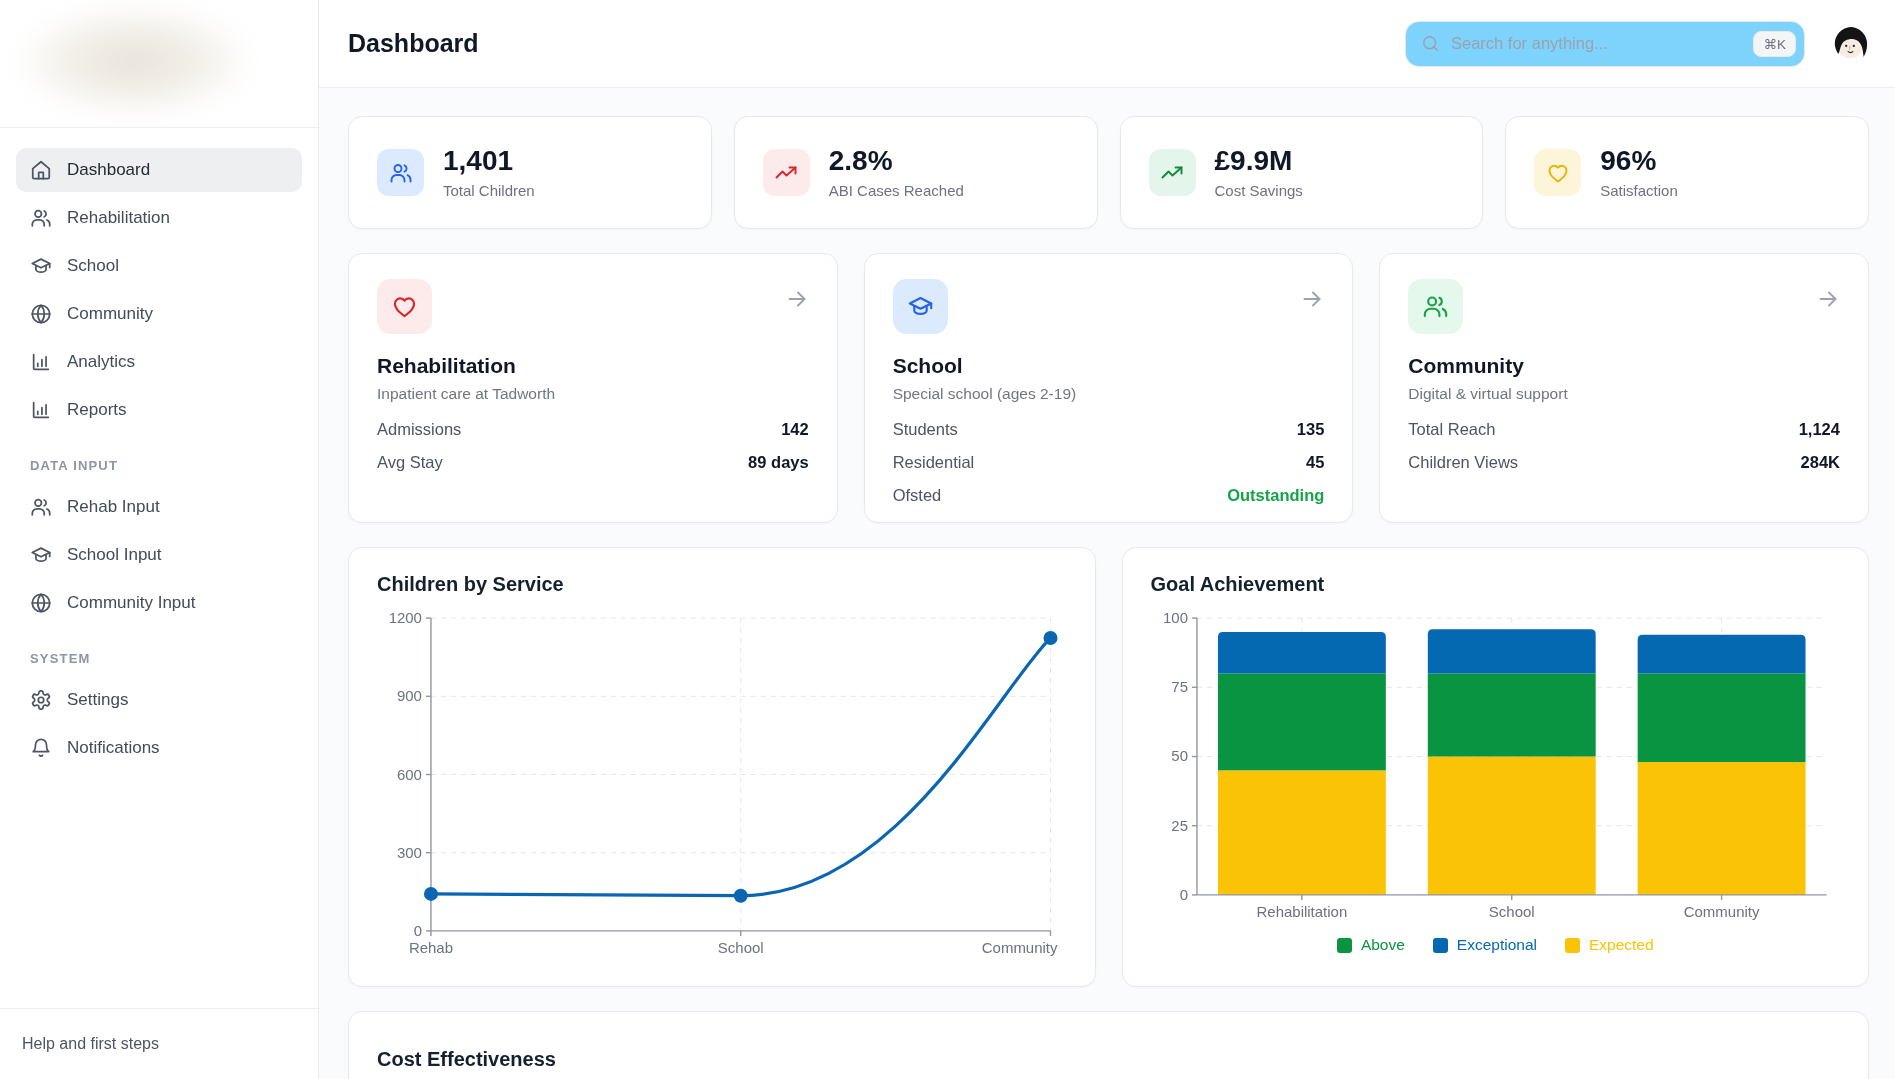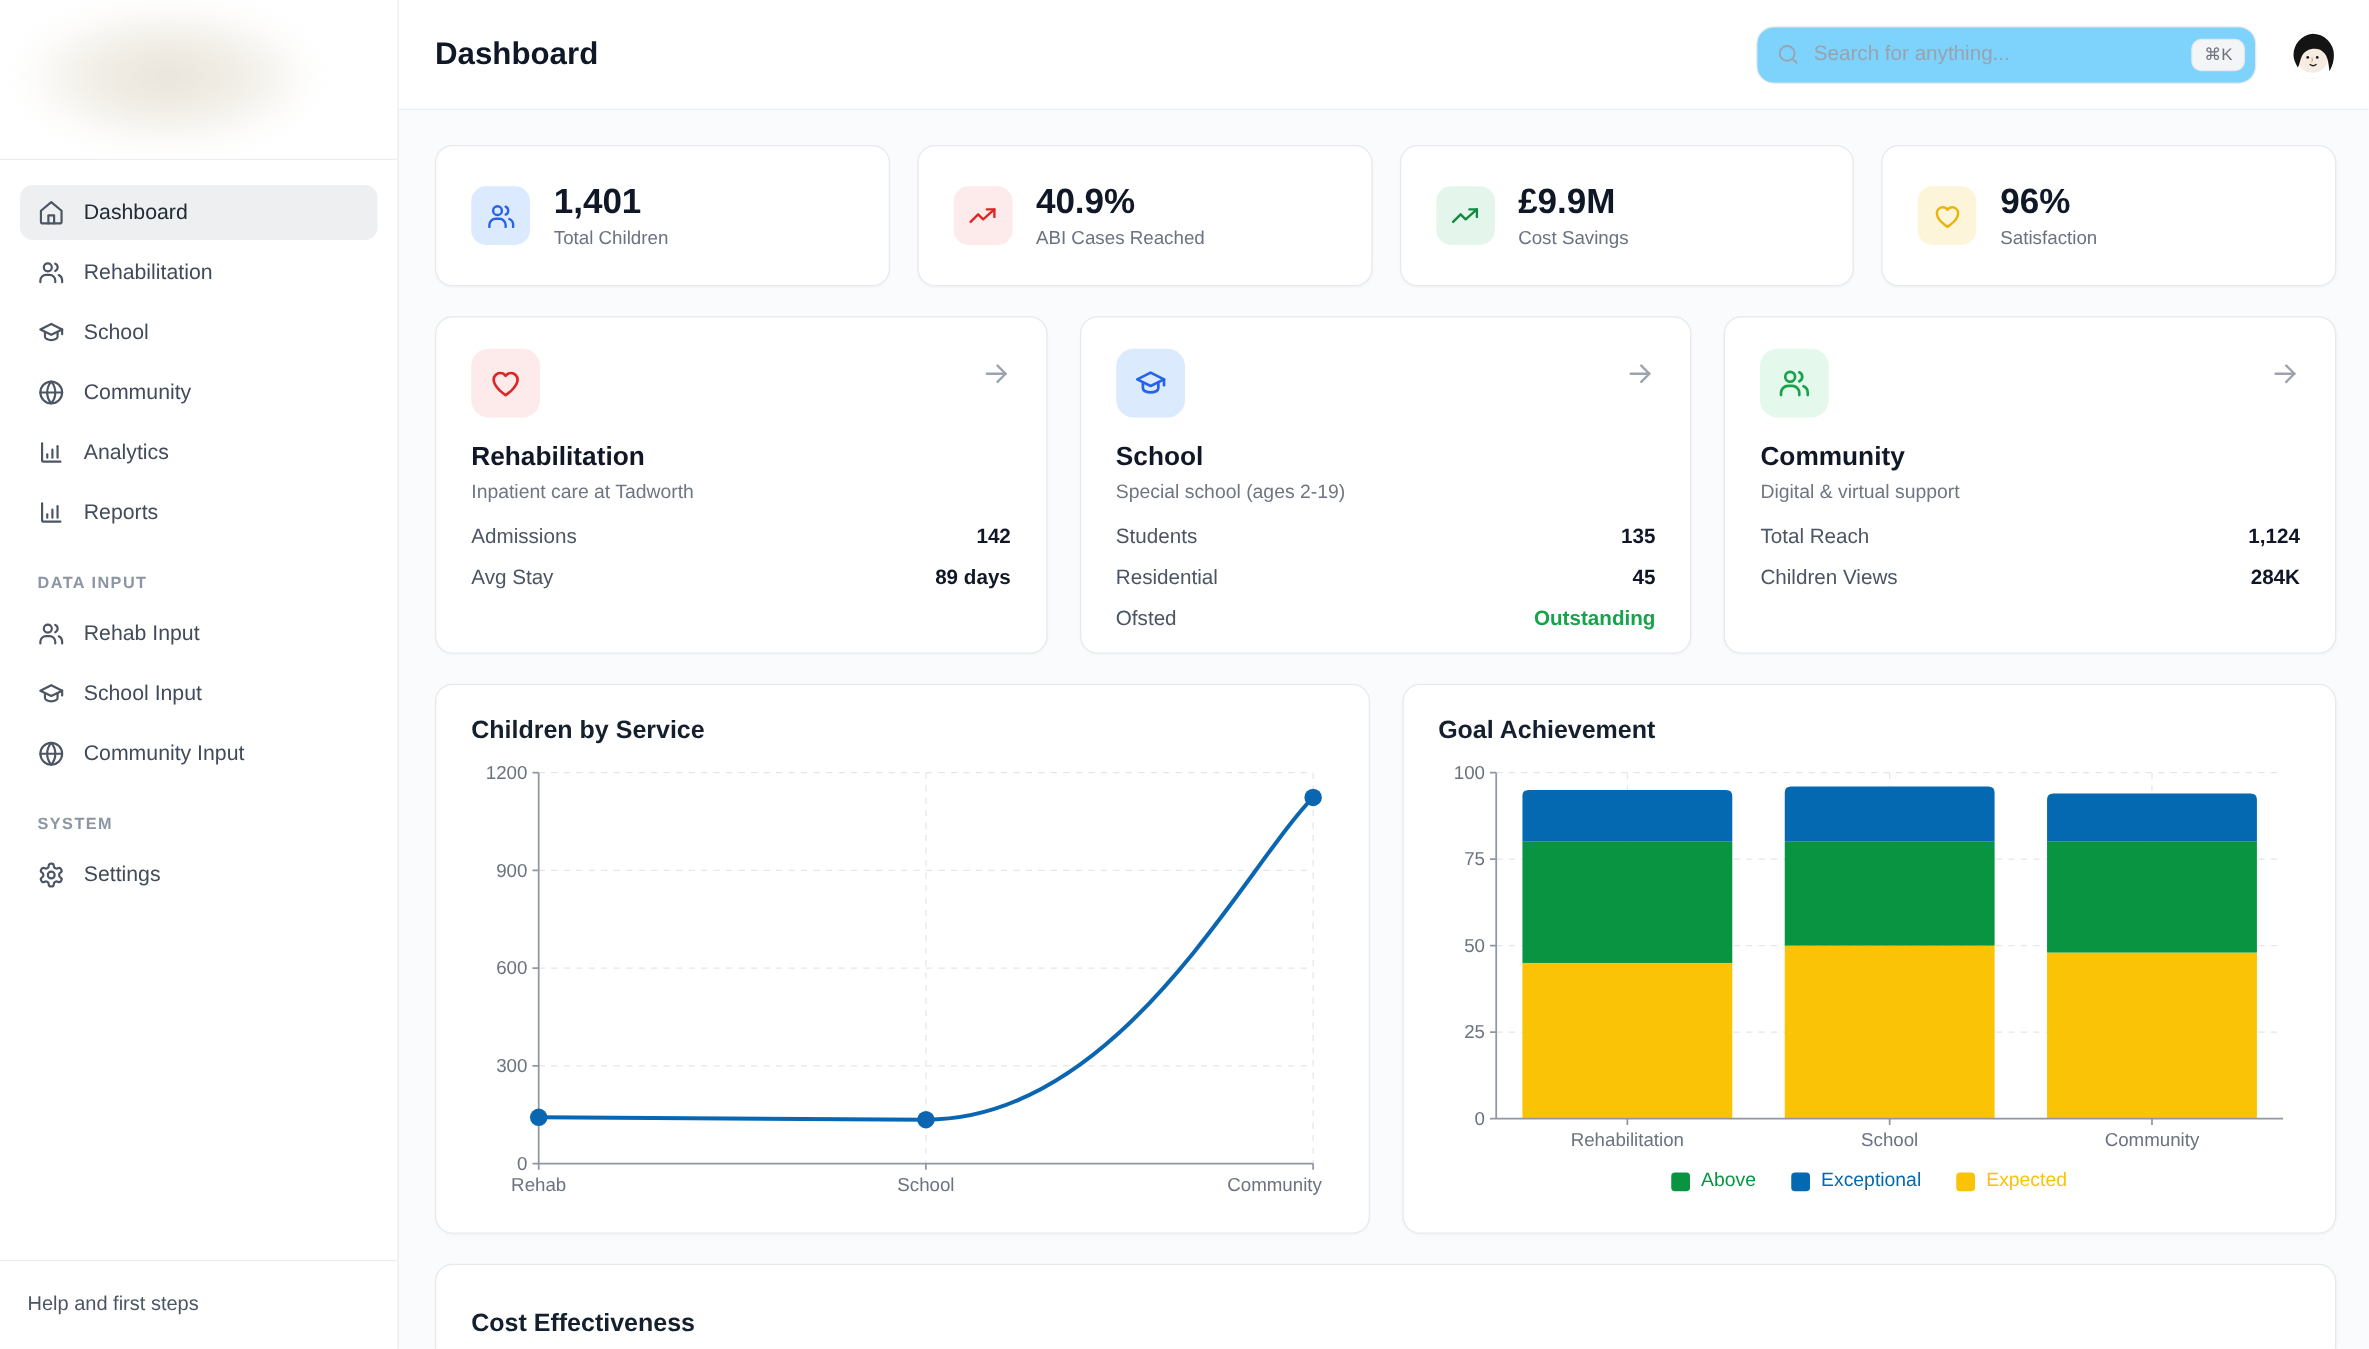--- a/index.html
+++ b/index.html
@@ -158,20 +158,27 @@
       <span>Community Input</span>
     </a>
     <div class="section-label">SYSTEM</div>
     <a class="nav-item">
       <span class="nav-ic"><svg viewBox="0 0 24 24" fill="none" stroke="currentColor" stroke-width="1.9" stroke-linecap="round" stroke-linejoin="round">
             <path d="M12.22 2h-.44a2 2 0 0 0-2 2v.18a2 2 0 0 1-1 1.73l-.43.25a2 2 0 0 1-2 0l-.15-.08a2 2 0 0 0-2.73.73l-.22.38a2 2 0 0 0 .73 2.73l.15.1a2 2 0 0 1 1 1.72v.51a2 2 0 0 1-1 1.74l-.15.09a2 2 0 0 0-.73 2.73l.22.38a2 2 0 0 0 2.73.73l.15-.08a2 2 0 0 1 2 0l.43.25a2 2 0 0 1 1 1.73V20a2 2 0 0 0 2 2h.44a2 2 0 0 0 2-2v-.18a2 2 0 0 1 1-1.73l.43-.25a2 2 0 0 1 2 0l.15.08a2 2 0 0 0 2.73-.73l.22-.39a2 2 0 0 0-.73-2.73l-.15-.08a2 2 0 0 1-1-1.74v-.5a2 2 0 0 1 1-1.74l.15-.09a2 2 0 0 0 .73-2.73l-.22-.38a2 2 0 0 0-2.73-.73l-.15.08a2 2 0 0 1-2 0l-.43-.25a2 2 0 0 1-1-1.73V4a2 2 0 0 0-2-2z"></path>
             <circle cx="12" cy="12" r="3"></circle>
           </svg></span>
       <span>Settings</span>
     </a>
+    <a class="nav-item">
+      <span class="nav-ic"><svg viewBox="0 0 24 24" fill="none" stroke="currentColor" stroke-width="1.9" stroke-linecap="round" stroke-linejoin="round">
+            <path d="M6 8.5a6 6 0 0 1 12 0c0 6 2.5 7.5 2.5 7.5h-17S6 14.5 6 8.5"></path>
+            <path d="M10.3 20a2 2 0 0 0 3.4 0"></path>
+          </svg></span>
+      <span>Notifications</span>
+    </a>
   </nav>
   <div class="sidebar-footer">
     <a>Help and first steps</a>
   </div>
 </aside>
 
 <div class="right-col">
   <header>
     <div class="page-title">Dashboard</div>
     <div class="hspacer"></div>
@@ -214,21 +221,21 @@
         </span>
       </div>
       <div class="card stat-card">
         <span class="chip stat-chip" style="background: rgb(253, 234, 234); color: rgb(220, 38, 38);">
             <svg viewBox="0 0 24 24" fill="none" stroke="currentColor" stroke-width="1.9" stroke-linecap="round" stroke-linejoin="round">
               <path d="m2.5 16.5 6-6 4 4L21.5 6.5"></path>
               <path d="M15.5 6.5h6v6"></path>
             </svg>
           </span>
         <span>
-          <div class="stat-value">40.9%</div>
+          <div class="stat-value">2.8%</div>
           <div class="stat-label">ABI Cases Reached</div>
         </span>
       </div>
       <div class="card stat-card">
         <span class="chip stat-chip" style="background: rgb(228, 246, 235); color: rgb(16, 138, 62);">
             <svg viewBox="0 0 24 24" fill="none" stroke="currentColor" stroke-width="1.9" stroke-linecap="round" stroke-linejoin="round">
               <path d="m2.5 16.5 6-6 4 4L21.5 6.5"></path>
               <path d="M15.5 6.5h6v6"></path>
             </svg>
           </span>

